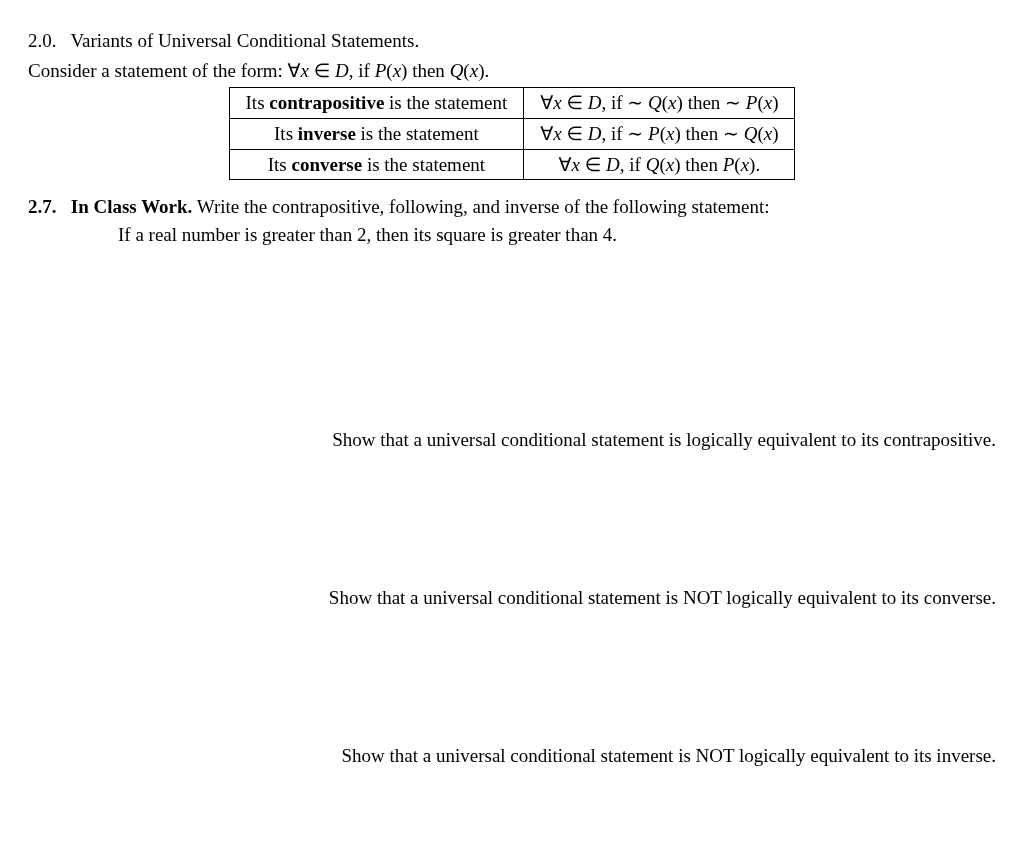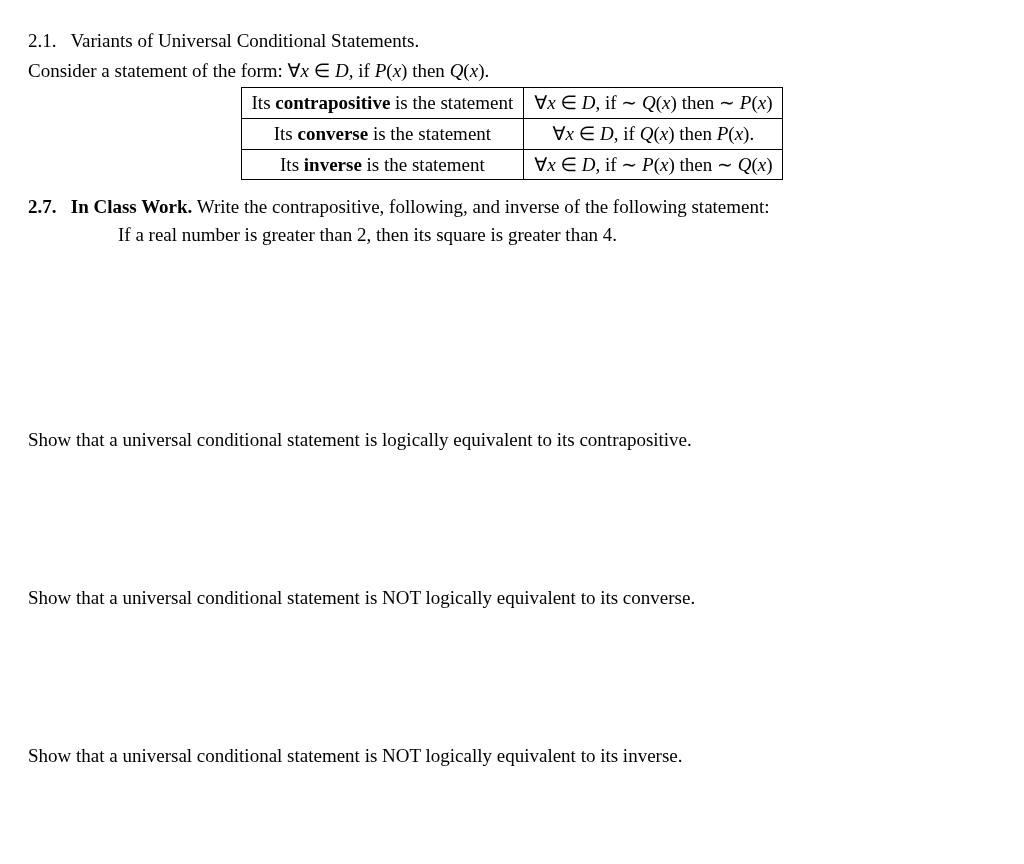--- a/index.html
+++ b/index.html
@@ -26,50 +26,51 @@
     margin: 0 0 4px 0;
   }
   .math { font-style: italic; }
   .sym { font-style: normal; }
   table.variants {
     border-collapse: collapse;
     margin: 0 auto 14px auto;
   }
   table.variants td {
     border: 1px solid #000;
-    padding: 2px 10px;
+    padding: 2px 16px;
     text-align: center;
     vertical-align: middle;
     font-size: 19px;
     white-space: nowrap;
     margin-left: 35px;
   }
   .bold { font-weight: bold; }
   .inclass {
     text-align: justify;
     margin: 0 0 2px 0;
   }
   .inclass .num { font-weight: bold; }
   .ifline {
     margin: 0 0 0 90px;
     padding-bottom: 180px;
   }
   .task {
     margin: 0;
     padding-bottom: 132px;
+    text-align: right;
   }
   .task.last {
     padding-bottom: 0;
   }
 </style>
 </head>
 <body>
 
 <p class="section-heading">
-  <span class="num">2.1.</span>
+  <span class="num">2.0.</span>
   <span>&nbsp;</span>
   <span class="title">Variants of Universal Conditional Statements.</span>
 </p>
 
 <p class="consider">
   <span>Consider a statement of the form: </span>
   <span class="sym">∀</span><span class="math">x</span><span class="sym"> ∈ </span><span class="math">D</span><span>,  if </span><span class="math">P</span><span class="sym">(</span><span class="math">x</span><span class="sym">)</span><span> then </span><span class="math">Q</span><span class="sym">(</span><span class="math">x</span><span class="sym">).</span>
 </p>
 
 <table class="variants">
@@ -77,32 +78,32 @@
       <tr>
     <td>
       <span>Its </span><span class="bold">contrapositive</span><span> is the statement</span>
     </td>
     <td>
       <span class="sym">∀</span><span class="math">x</span><span class="sym"> ∈ </span><span class="math">D</span><span>,  if  ∼ </span><span class="math">Q</span><span class="sym">(</span><span class="math">x</span><span class="sym">)</span><span> then  ∼ </span><span class="math">P</span><span class="sym">(</span><span class="math">x</span><span class="sym">)</span>
     </td>
   </tr>
   <tr>
     <td>
+      <span>Its </span><span class="bold">inverse</span><span> is the statement</span>
+    </td>
+    <td>
+      <span class="sym">∀</span><span class="math">x</span><span class="sym"> ∈ </span><span class="math">D</span><span>,  if  ∼ </span><span class="math">P</span><span class="sym">(</span><span class="math">x</span><span class="sym">)</span><span> then  ∼ </span><span class="math">Q</span><span class="sym">(</span><span class="math">x</span><span class="sym">)</span>
+    </td>
+  </tr>
+  <tr>
+    <td>
       <span>Its </span><span class="bold">converse</span><span> is the statement</span>
     </td>
     <td>
       <span class="sym">∀</span><span class="math">x</span><span class="sym"> ∈ </span><span class="math">D</span><span>,  if </span><span class="math">Q</span><span class="sym">(</span><span class="math">x</span><span class="sym">)</span><span> then </span><span class="math">P</span><span class="sym">(</span><span class="math">x</span><span class="sym">).</span>
-    </td>
-  </tr>
-  <tr>
-    <td>
-      <span>Its </span><span class="bold">inverse</span><span> is the statement</span>
-    </td>
-    <td>
-      <span class="sym">∀</span><span class="math">x</span><span class="sym"> ∈ </span><span class="math">D</span><span>,  if  ∼ </span><span class="math">P</span><span class="sym">(</span><span class="math">x</span><span class="sym">)</span><span> then  ∼ </span><span class="math">Q</span><span class="sym">(</span><span class="math">x</span><span class="sym">)</span>
     </td>
   </tr>
 </tbody>
   </table>
 
 <p class="inclass">
   <span class="num">2.7.</span>
   <span>&nbsp;</span>
   <span class="bold">In Class Work.</span>
   <span> Write the contrapositive, following, and inverse of the following statement:</span>

